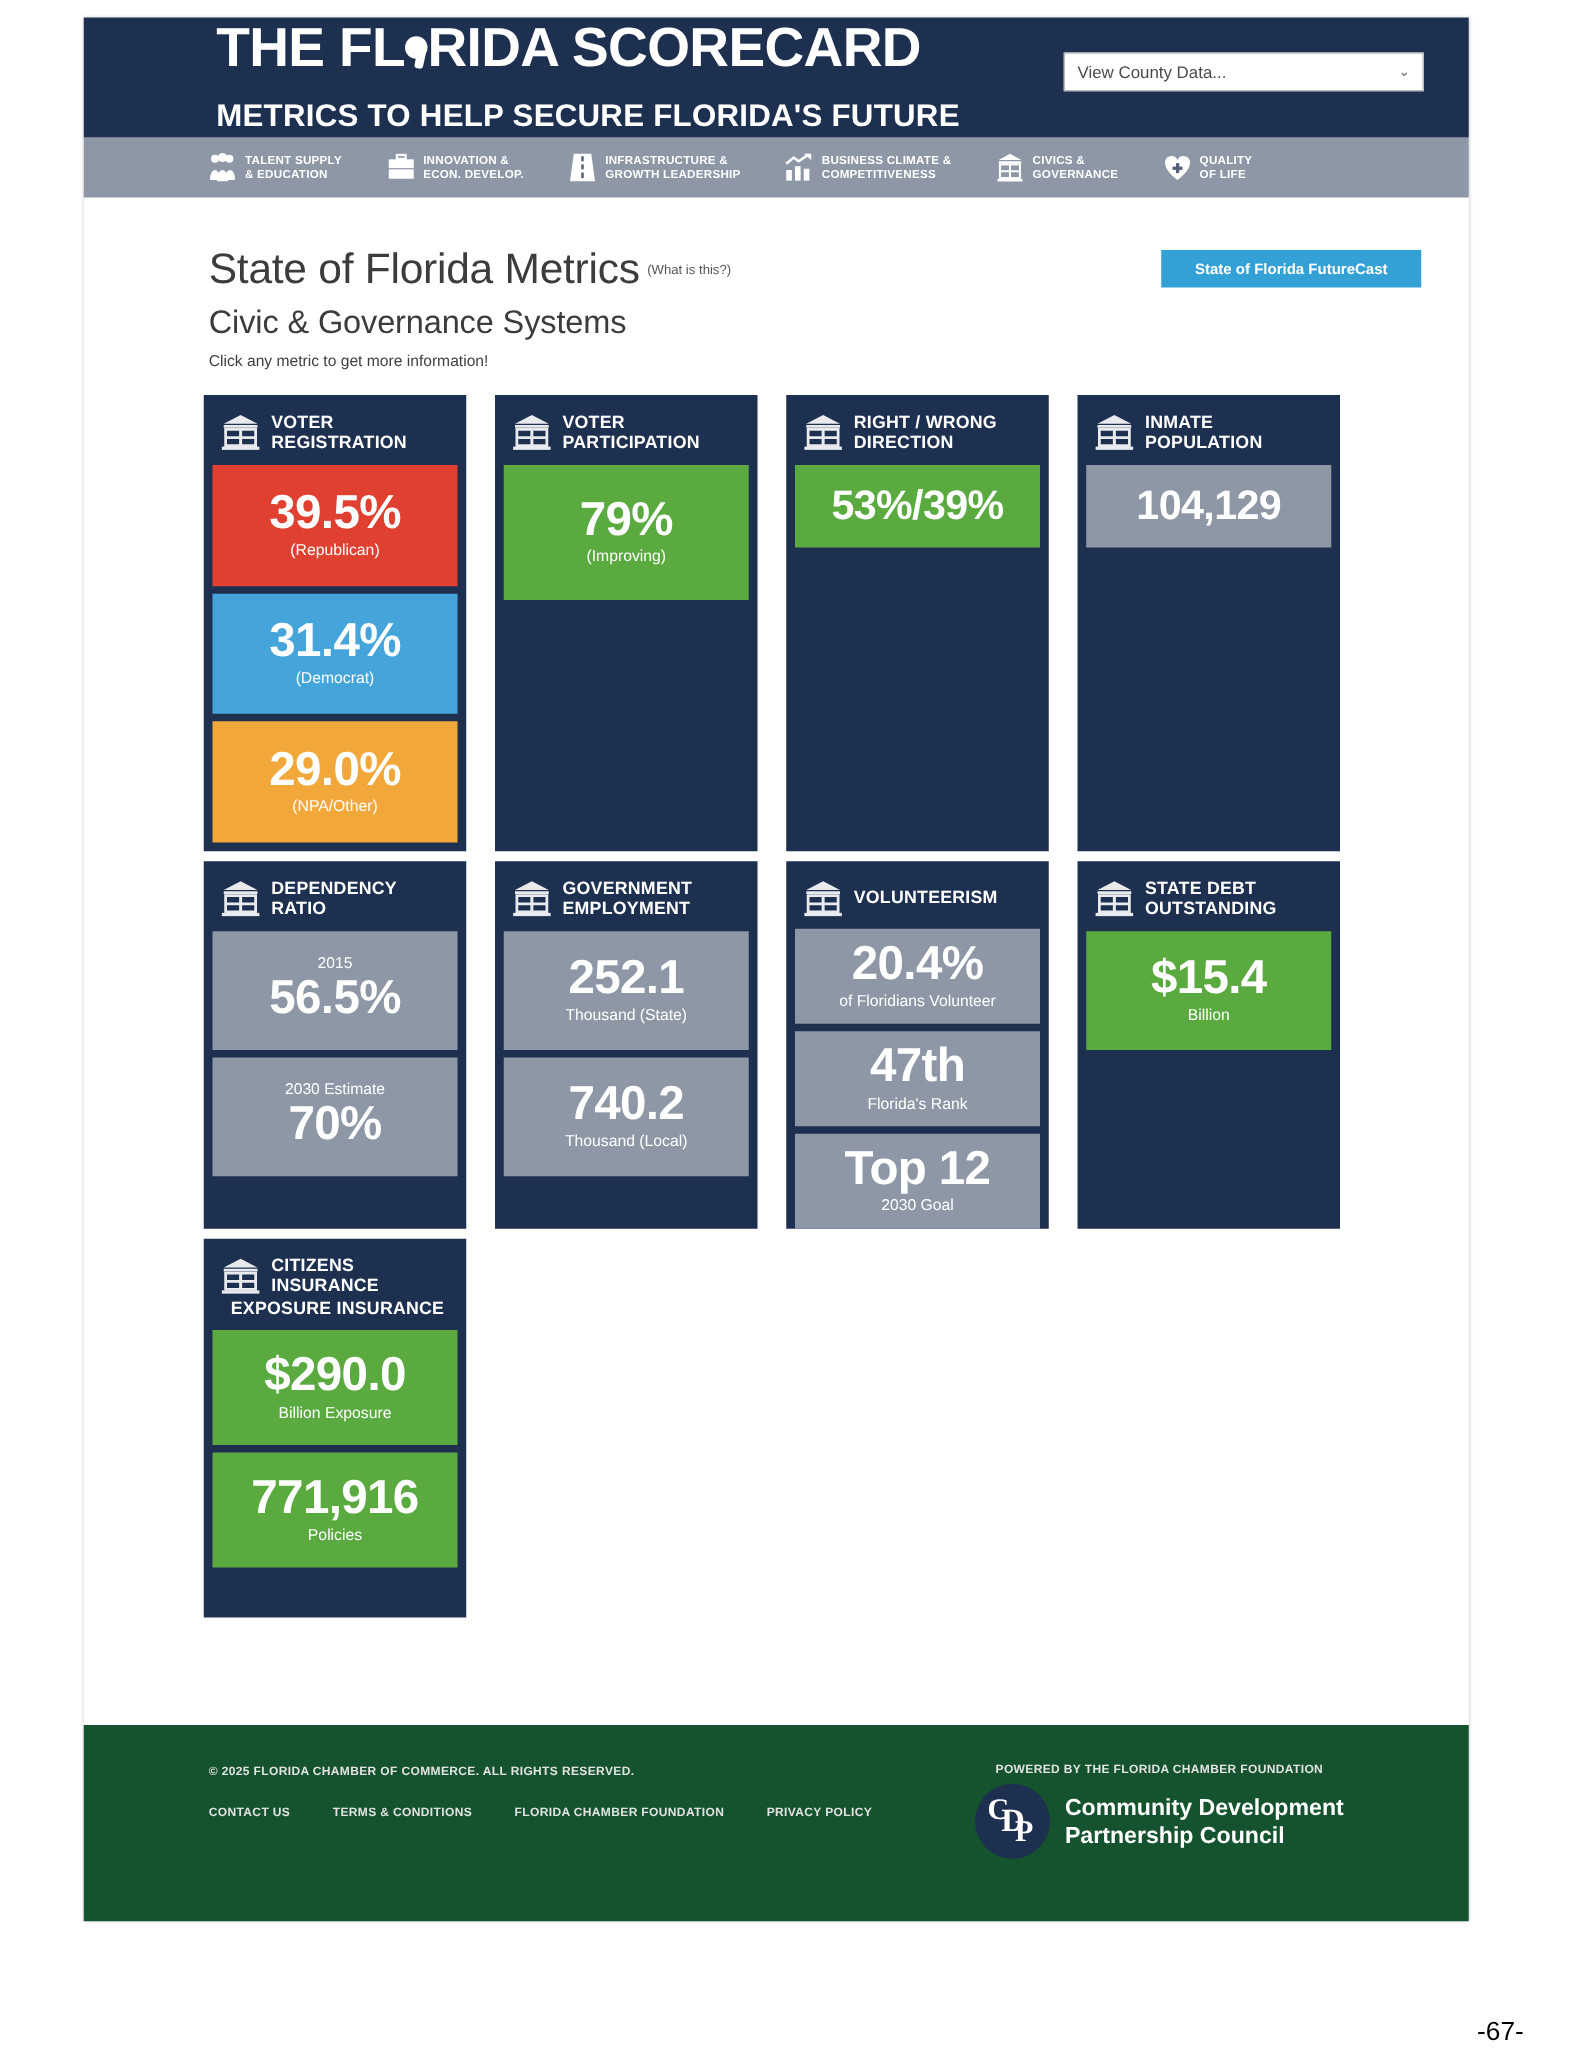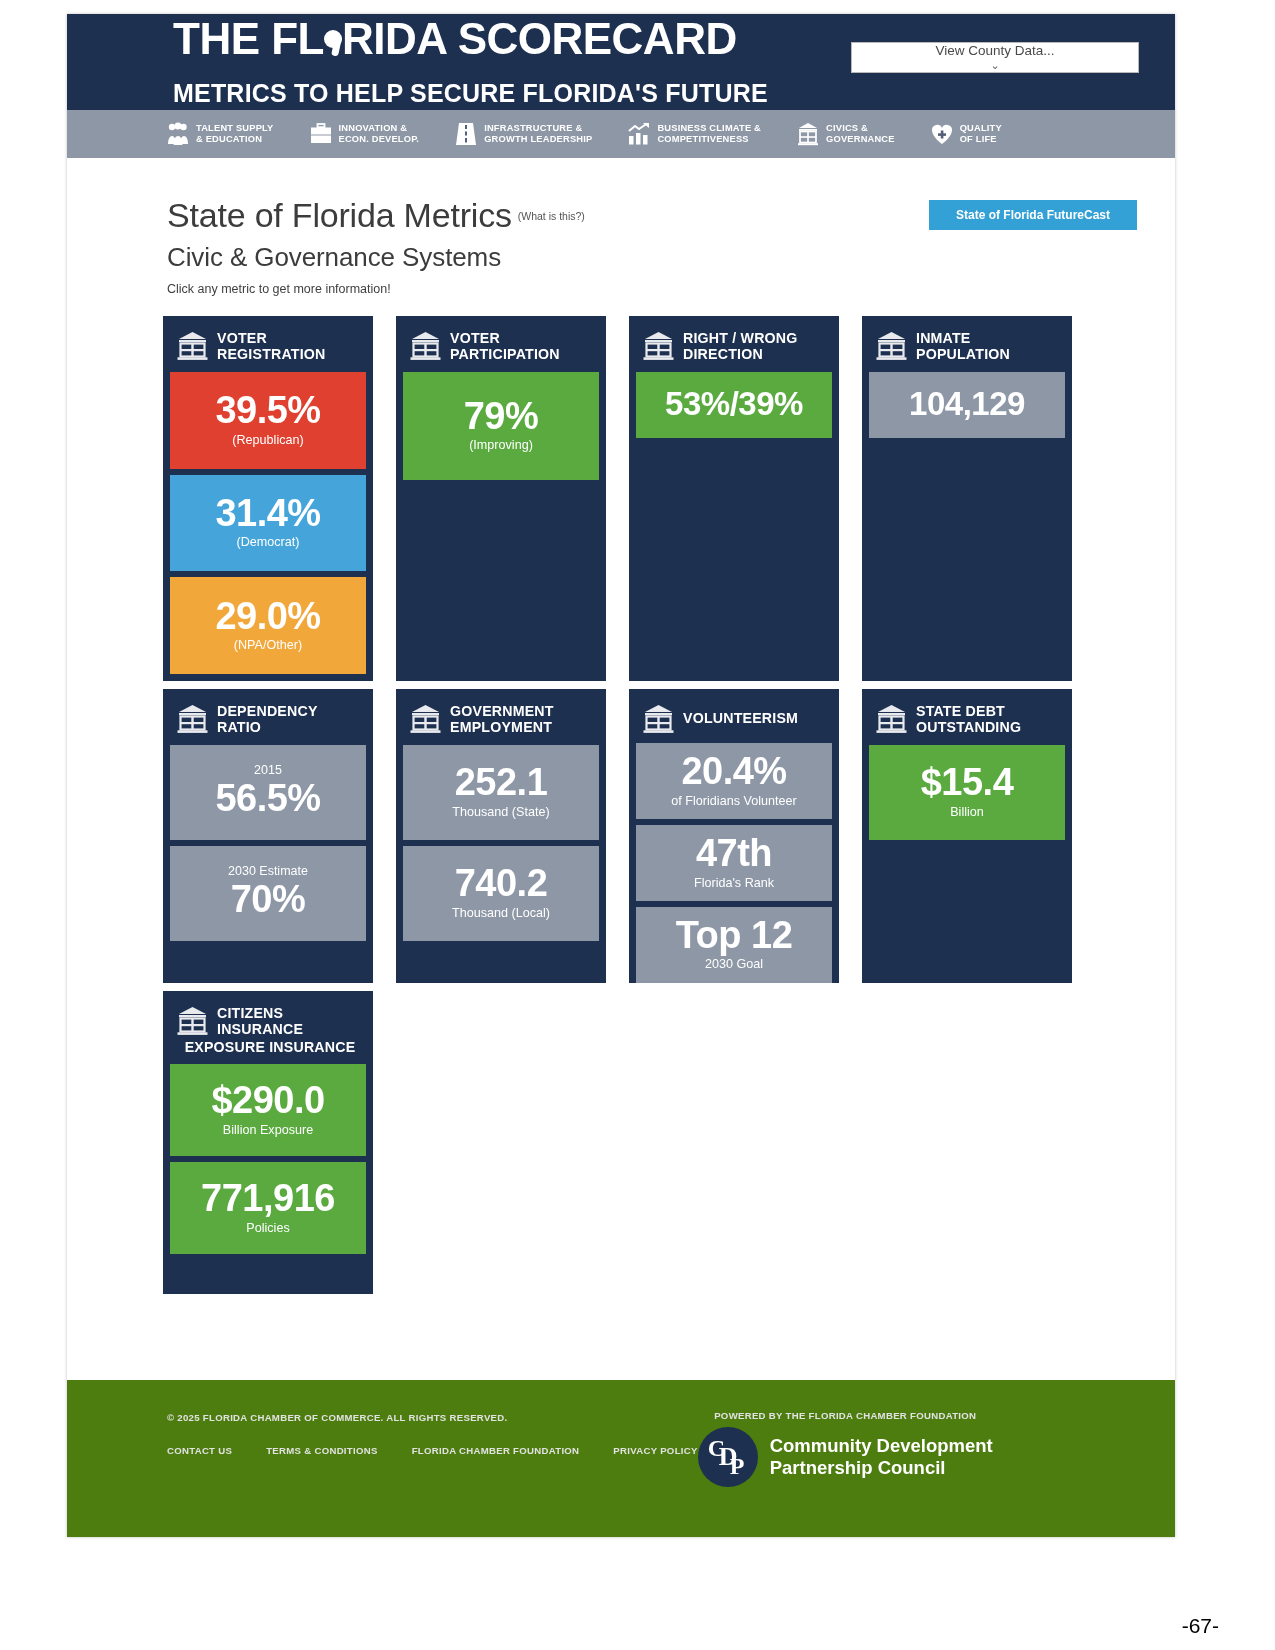--- a/index.html
+++ b/index.html
@@ -73,21 +73,20 @@
     right: 36px; top: 28px;
     width: 288px; height: 31px;
     background: #ffffff;
     border: 1px solid #b9b9b9;
     display: flex;
     align-items: center;
     padding: 0 10px;
     font-size: 13.5px;
     color: #4a4a4a;
     justify-content: space-between;
-    flex-direction: column;
   }
   .county-select .chev { font-size: 11px; color: #666; }
 
   .navbar {
     background: #8e97a6;
     height: 48px;
     display: flex;
     align-items: center;
     padding-left: 100px;
     gap: 0px;
@@ -240,23 +239,24 @@
   .bg-orange { background: #f2a73b; }
   .bg-green  { background: #5aaa40; }
   .bg-gray   { background: #8e97a6; }
 
   
   .footer {
     position: absolute;
     left: 0; bottom: 0;
     width: 100%;
     height: 157px;
-    background: #4d7c0f;
+    background: #14532d;
     padding: 30px 40px 0 100px;
     display: flex;
+    justify-content: space-between;
   }
   .foot-left { padding-top: 2px; }
   .copyright {
     color: #e2e2e2;
     font-size: 9.6px;
     letter-spacing: 0.3px;
     font-weight: bold;
   }
   .foot-links {
     margin-top: 22px;

